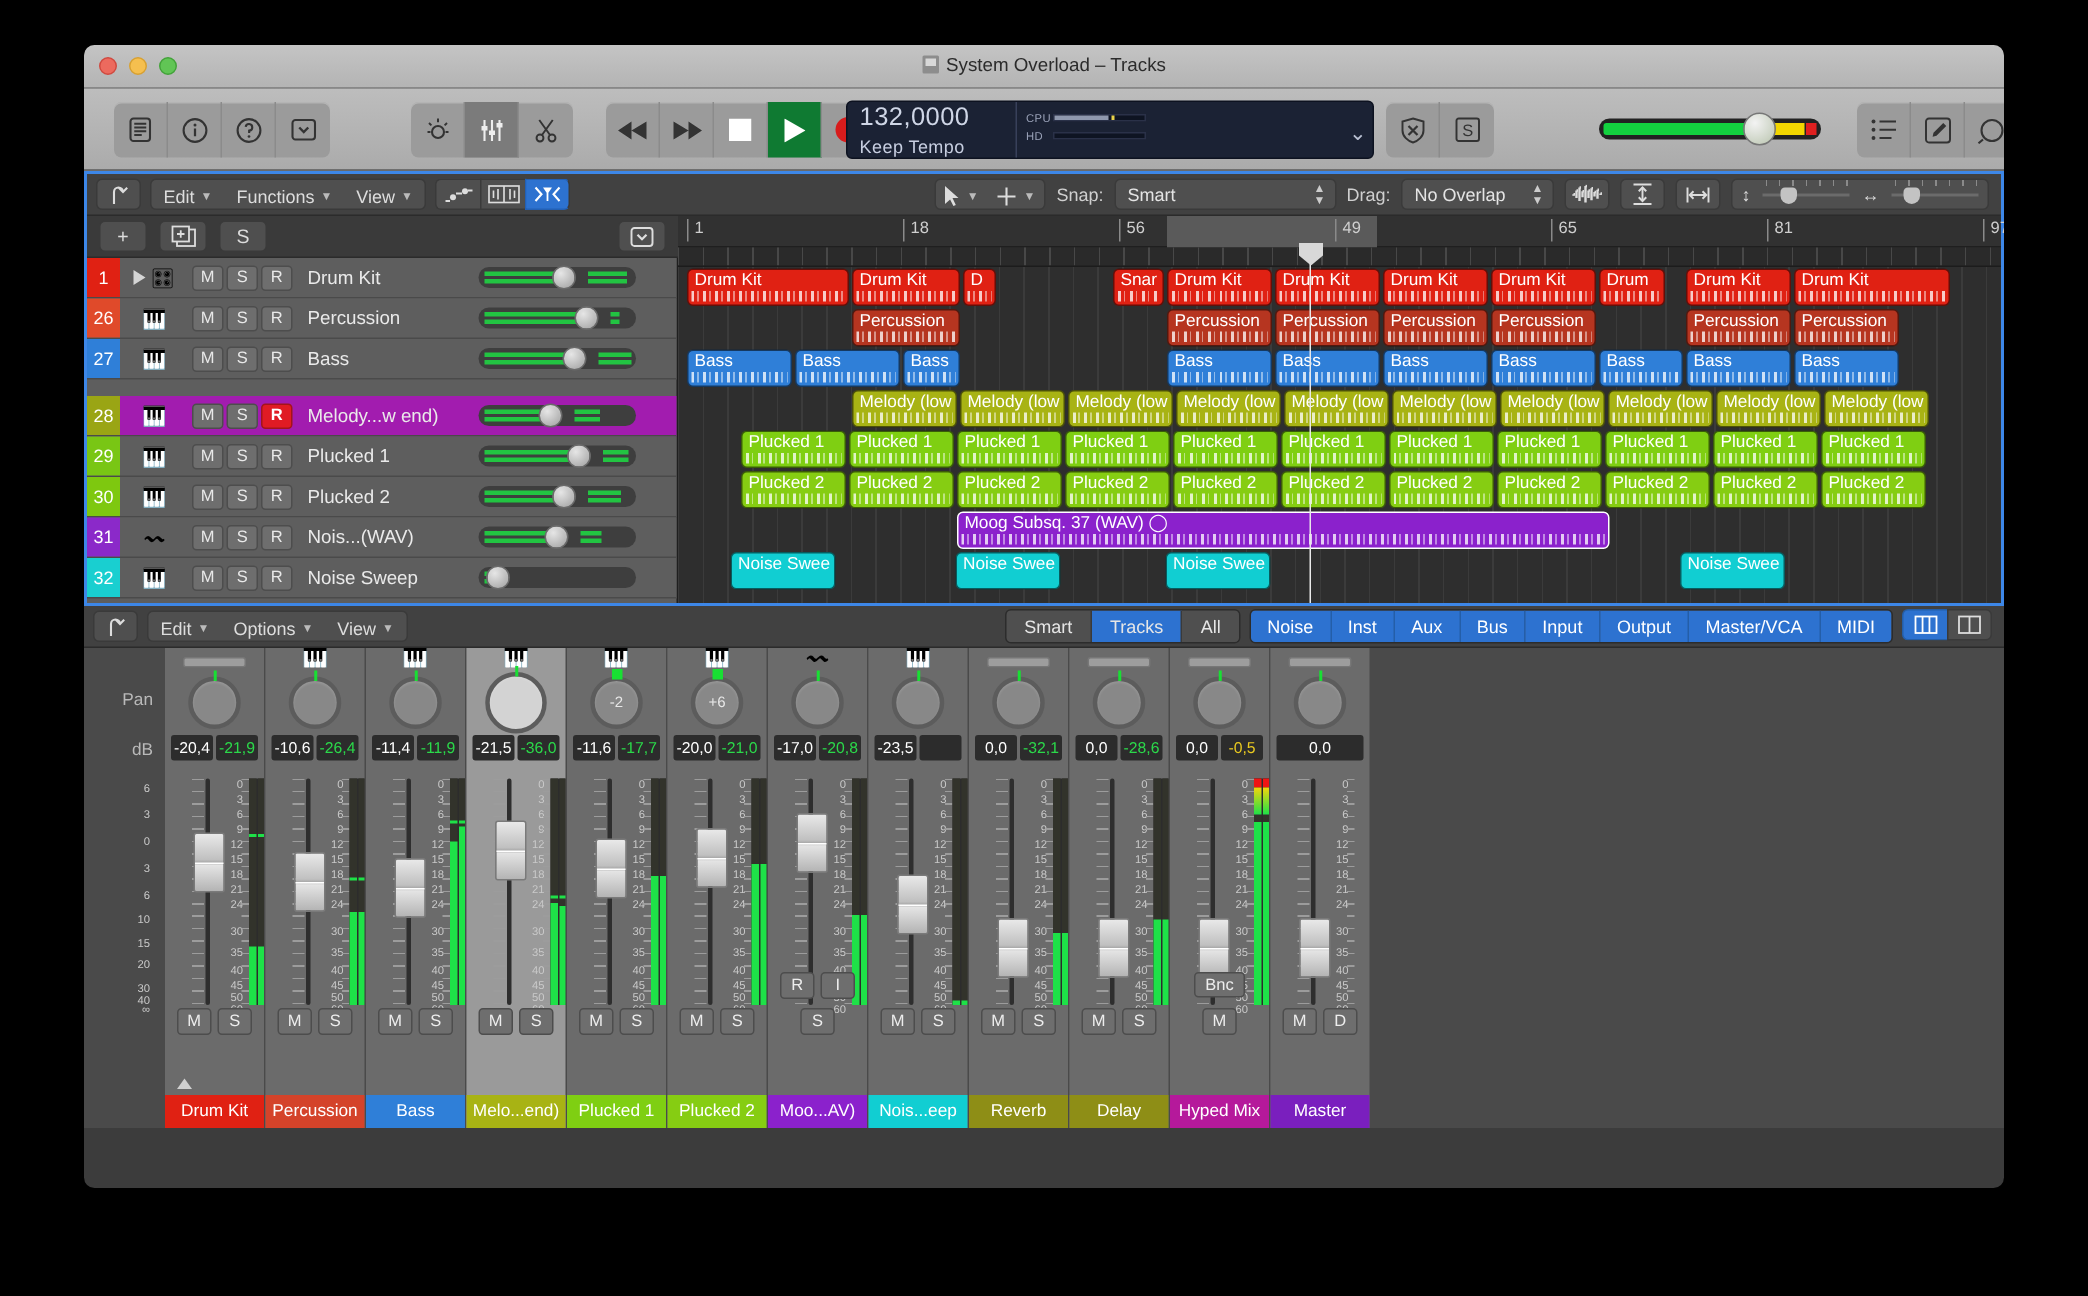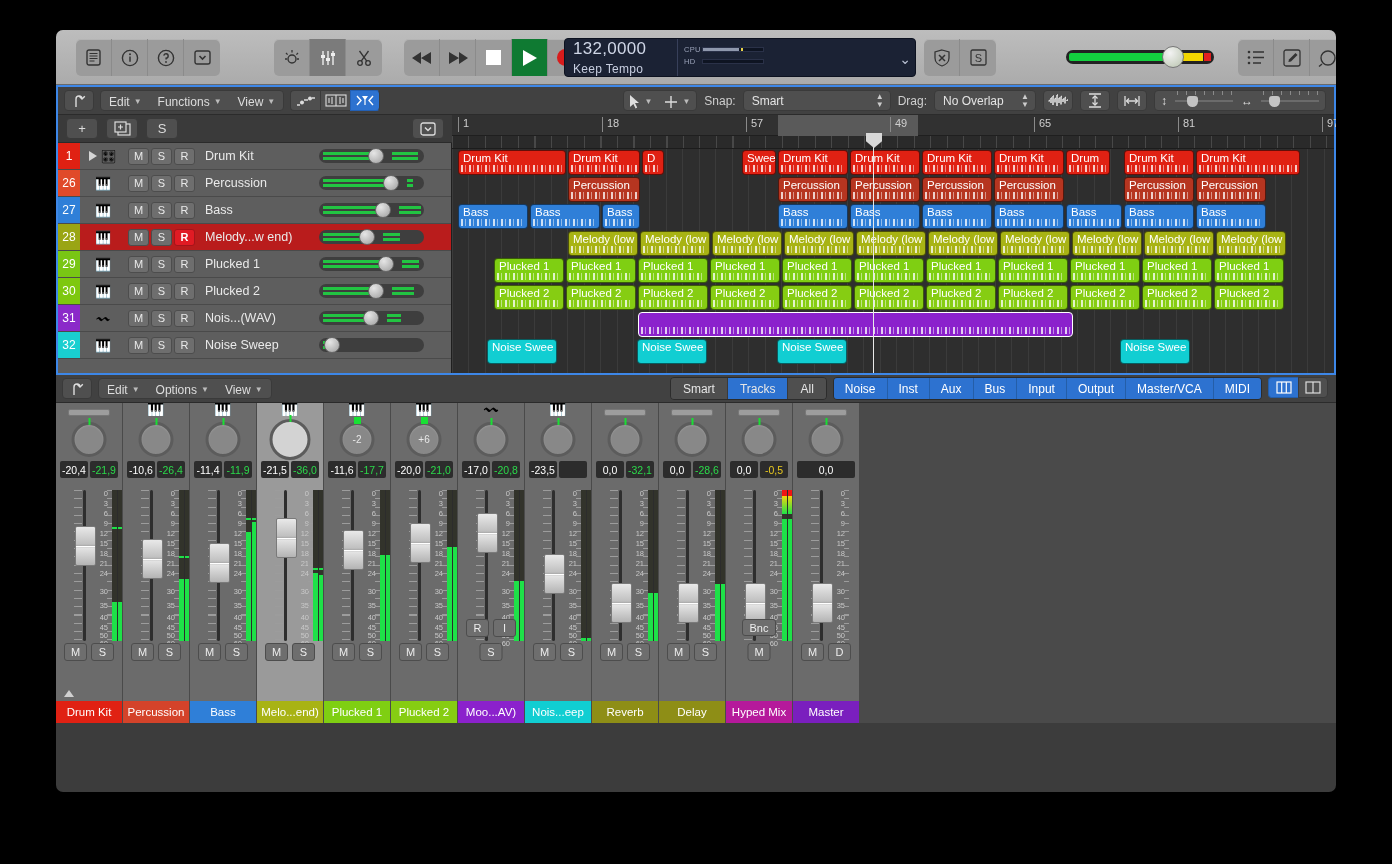--- a/index.html
+++ b/index.html
@@ -167,21 +167,21 @@
   }
   #playhead-line { position:absolute; top:60px; bottom:0; width:1px; background:#e8e8e8; z-index:19; }
 
   
   #tracklist { position:absolute; left:0; top:56px; bottom:0; width:394px; background:#5e5e5e;
                border-right:1px solid #1f1f1f; }
   .trk {
     position:relative; height:27px; display:flex; align-items:center;
     border-bottom:1px solid #4a4a4a; background:#5e5e5e;
   }
-  .trk.sel { background:#b91c1c; }
+  .trk.sel { background:#a21caf;margin-top:11px; }
   .trk-num { width:22px; height:100%; display:flex; align-items:center; justify-content:center;
              font-size:12px; color:#fff; }
   .trk-icon { width:46px; display:flex; align-items:center; justify-content:center; gap:3px;}
   .ti-play { width:0;height:0;border-left:8px solid #d5d5d5; border-top:5px solid transparent; border-bottom:5px solid transparent;}
   .ti-glyph { font-size:13px; line-height:13px;}
   .msr { display:flex; gap:2px; margin-left:2px;}
   .msr > div {
     width:21px; height:17px; border-radius:3px; background:#6e6e6e; border:1px solid #4d4d4d;
     color:#e9e9e9; font-size:11px; display:flex; align-items:center; justify-content:center;
   }
@@ -288,20 +288,28 @@
                font-size:11.5px; color:#fff; white-space:nowrap; overflow:hidden;}
   .arrow-up { position:absolute; left:8px; bottom:26px; width:0;height:0;
               border-left:5px solid transparent;border-right:5px solid transparent;border-bottom:7px solid #d0d0d0;}
   #mixer-empty { flex:1; background:#4a4a4a; }
 </style>
 </head>
 <body>
 
 <div id="window">
 
+  <div id="titlebar">
+    <div class="traffic close"></div>
+    <div class="traffic min"></div>
+    <div class="traffic max"></div>
+    <div id="titletext">
+      <span id="title-doc-icon"></span><span>System Overload – Tracks</span>
+    </div>
+  </div>
 
   <div id="toolbar">
 
     <div class="tb-group" style="left:20px;">
       <div class="tb-btn">
         <svg width="15" height="17" viewBox="0 0 15 17">
             <rect x="1" y="1" width="13" height="15" rx="2" fill="none" stroke="#333" stroke-width="1.4"></rect>
             <path d="M3.5 4.5h8M3.5 7h8M3.5 9.5h8M3.5 12h5" stroke="#333" stroke-width="1.2"></path>
           </svg>
       </div>
@@ -576,21 +584,21 @@
             <rect x="1" y="1" width="14" height="12" rx="2" fill="none" stroke="#ddd" stroke-width="1.3"></rect>
             <path d="M5 5.5l3 3 3-3" fill="none" stroke="#ddd" stroke-width="1.5"></path>
           </svg>
       </div>
     </div>
 
     <div id="ruler">
       <div id="cycle-zone" style="left:326px;width:140px;"></div>
       <div class="ruler-mark" style="left:6px;">1</div>
       <div class="ruler-mark" style="left:150px;">18</div>
-      <div class="ruler-mark" style="left:294px;">57</div>
+      <div class="ruler-mark" style="left:294px;">56</div>
       <div class="ruler-mark" style="left:438px;">49</div>
       <div class="ruler-mark" style="left:582px;">65</div>
       <div class="ruler-mark" style="left:726px;">81</div>
       <div class="ruler-mark" style="left:870px;">97</div>
     </div>
     <div id="subruler"></div>
     <div id="playhead-tri" style="left:808px;"></div>
     <div id="playhead-line" style="left:815px;"></div>
 
     <div id="tracklist">
@@ -754,21 +762,21 @@
         </div>
         <div class="region" style="left: 116px; top: 1px; width: 72px; background: rgb(224, 33, 19);">
           <span>Drum Kit</span>
           <div class="wav"></div>
         </div>
         <div class="region" style="left: 190px; top: 1px; width: 22px; background: rgb(224, 33, 19);">
           <span>D</span>
           <div class="wav"></div>
         </div>
         <div class="region" style="left: 290px; top: 1px; width: 34px; background: rgb(224, 33, 19);">
-          <span>Swee</span>
+          <span>Snar</span>
           <div class="wav"></div>
         </div>
         <div class="region" style="left: 326px; top: 1px; width: 70px; background: rgb(224, 33, 19);">
           <span>Drum Kit</span>
           <div class="wav"></div>
         </div>
         <div class="region" style="left: 398px; top: 1px; width: 70px; background: rgb(224, 33, 19);">
           <span>Drum Kit</span>
           <div class="wav"></div>
         </div>
@@ -982,20 +990,21 @@
         </div>
         <div class="region" style="left: 690px; top: 136px; width: 70px; background: rgb(134, 205, 18);">
           <span>Plucked 2</span>
           <div class="wav"></div>
         </div>
         <div class="region" style="left: 762px; top: 136px; width: 70px; background: rgb(134, 205, 18);">
           <span>Plucked 2</span>
           <div class="wav"></div>
         </div>
         <div class="region sel-purple" style="left: 186px; top: 163px; width: 435px; background: rgb(139, 33, 204);">
+          <span>Moog Subsq. 37 (WAV)   ◯</span>
           <div class="wav"></div>
         </div>
         <div class="region" style="left: 35px; top: 190px; width: 70px; background: rgb(17, 206, 210);">
           <span>Noise Swee</span>
         </div>
         <div class="region" style="left: 185px; top: 190px; width: 70px; background: rgb(17, 206, 210);">
           <span>Noise Swee</span>
         </div>
         <div class="region" style="left: 325px; top: 190px; width: 70px; background: rgb(17, 206, 210);">
           <span>Noise Swee</span>
@@ -1055,20 +1064,24 @@
             <svg width="16" height="13" viewBox="0 0 16 13">
                 <rect x="1" y="1" width="14" height="11" fill="none" stroke="#ddd" stroke-width="1.2"></rect>
                 <path d="M8 1v11" stroke="#ddd" stroke-width="1.2"></path>
               </svg>
           </div>
         </div>
       </div>
     </div>
 
     <div id="strips">
+      <div id="labels-col">
+        <div class="lab" style="top:29px">Pan</div>
+        <div class="lab" style="top:62px">dB</div>
+      </div>
       <div id="stripcontainer" style="display:flex">
           <div class="strip">
             <div class="inst-top">
               <div class="bar"></div>
             </div>
             <div class="knob">
               <div class="ind"></div>
             </div>
             <div class="db">
               <div class="v1">-20,4</div>

